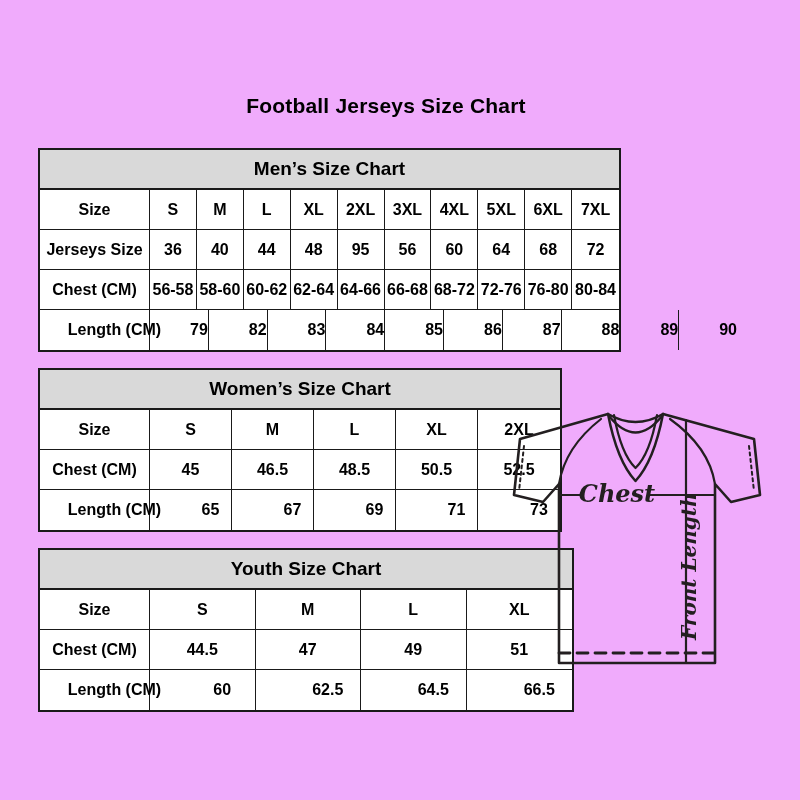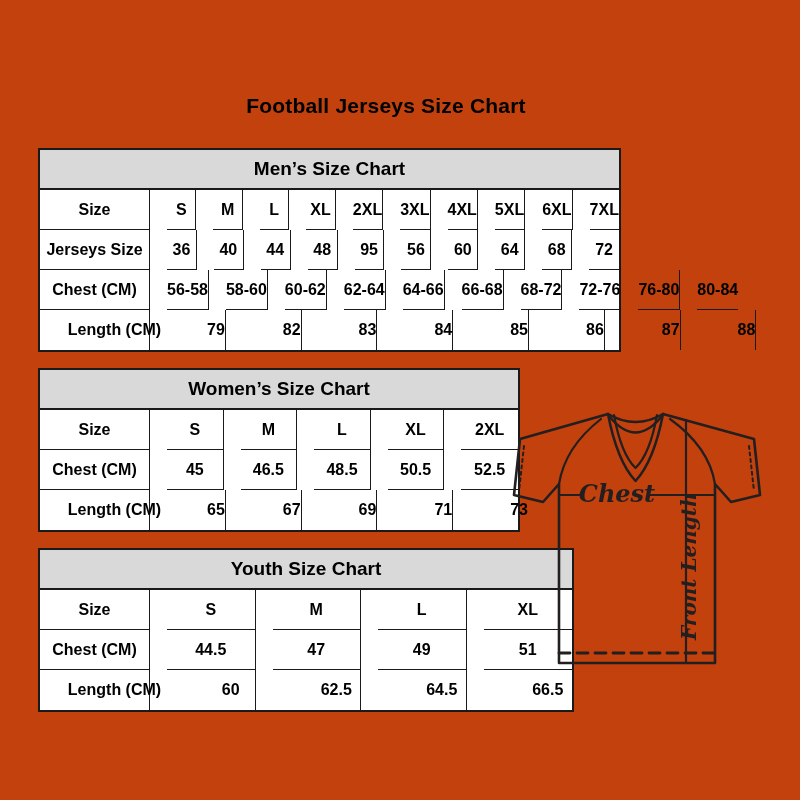--- a/index.html
+++ b/index.html
@@ -4,40 +4,40 @@
 <style>
   :root{
     --header-bg:#d9d9d9;
     --border:#1a1a1a;
     --ink:#000000;
     --line:#231f20;
   }
   *{margin:0;padding:0;box-sizing:border-box;}
   html,body{background:#ffffff;}
   body{font-family:"Liberation Sans", sans-serif;color:var(--ink);}
-  .page{position:relative;width:800px;height:800px;background:#c2410c;overflow:hidden;}
+  .page{position:relative;width:800px;height:800px;background:#f0abfc;overflow:hidden;}
 
   .title{
     position:absolute;left:0;top:94px;width:772px;
     text-align:center;font-size:21px;font-weight:bold;letter-spacing:0.2px;
   }
 
   .size-table{
     position:absolute;
     border:2px solid var(--border);
     background:#ffffff;
   }
   .st-header{
     height:40px;background:var(--header-bg);
     border-bottom:2px solid var(--border);
     display:flex;align-items:center;justify-content:center;
     font-size:19px;font-weight:bold;
   }
   .st-row{
-    display:grid;grid-template-columns:var(--cols);height:40px;gap:17px;
+    display:grid;grid-template-columns:var(--cols);height:40px;
   }
   .st-cell{
     border-right:1.5px solid var(--border);
     border-bottom:1.5px solid var(--border);
     display:flex;align-items:center;justify-content:center;
     font-size:16px;font-weight:bold;white-space:nowrap;
   }
   .st-cell:last-child{border-right:none;}
   .st-row:last-child .st-cell{border-bottom:none;margin-left:40px;}
 
@@ -104,21 +104,21 @@
         <div class="st-cell">84</div>
         <div class="st-cell">85</div>
         <div class="st-cell">86</div>
         <div class="st-cell">87</div>
         <div class="st-cell">88</div>
         <div class="st-cell">89</div>
         <div class="st-cell">90</div>
       </div>
     </section>
 
-  <section class="size-table" style="left:38px;top:368px;width:482px;--cols:110px repeat(5,1fr);">
+  <section class="size-table" style="left:38px;top:368px;width:524px;--cols:110px repeat(5,1fr);">
       <div class="st-header">Women’s Size Chart</div>
       <div class="st-row">
         <div class="st-cell">Size</div>
         <div class="st-cell">S</div>
         <div class="st-cell">M</div>
         <div class="st-cell">L</div>
         <div class="st-cell">XL</div>
         <div class="st-cell">2XL</div>
       </div>
       <div class="st-row">

